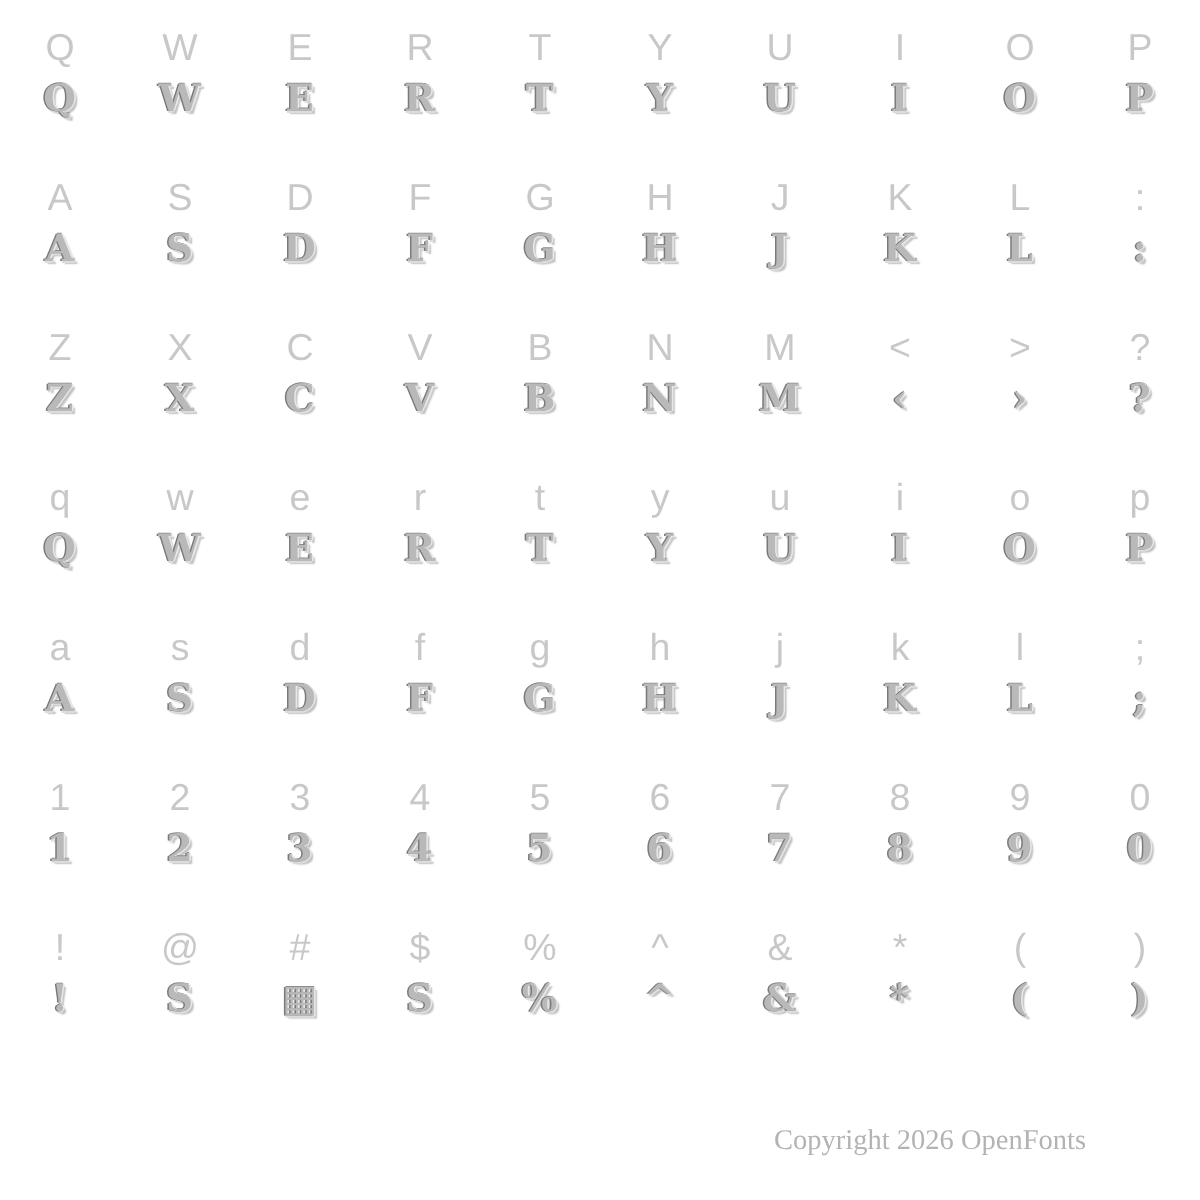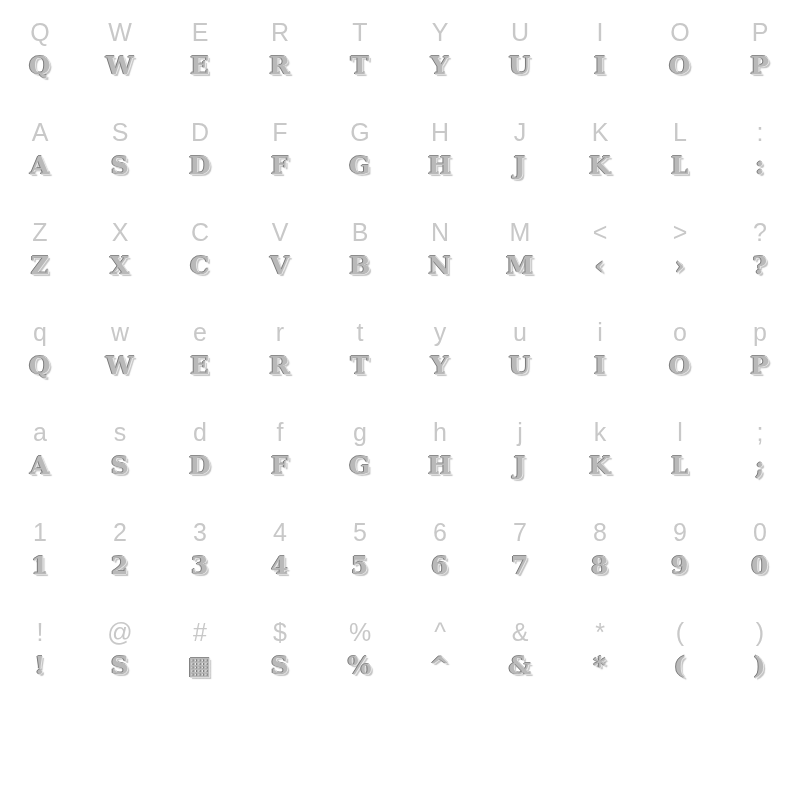--- a/index.html
+++ b/index.html
@@ -388,14 +388,15 @@
         <div class="glyph">(</div>
       </div>
       <div class="cell">
         <div class="key">)</div>
         <div class="glyph">)</div>
       </div>
     </div>
 
   </div>
 
+  <div class="copyright">Copyright 2026 OpenFonts</div>
 
 </div>
 
 </body></html>

